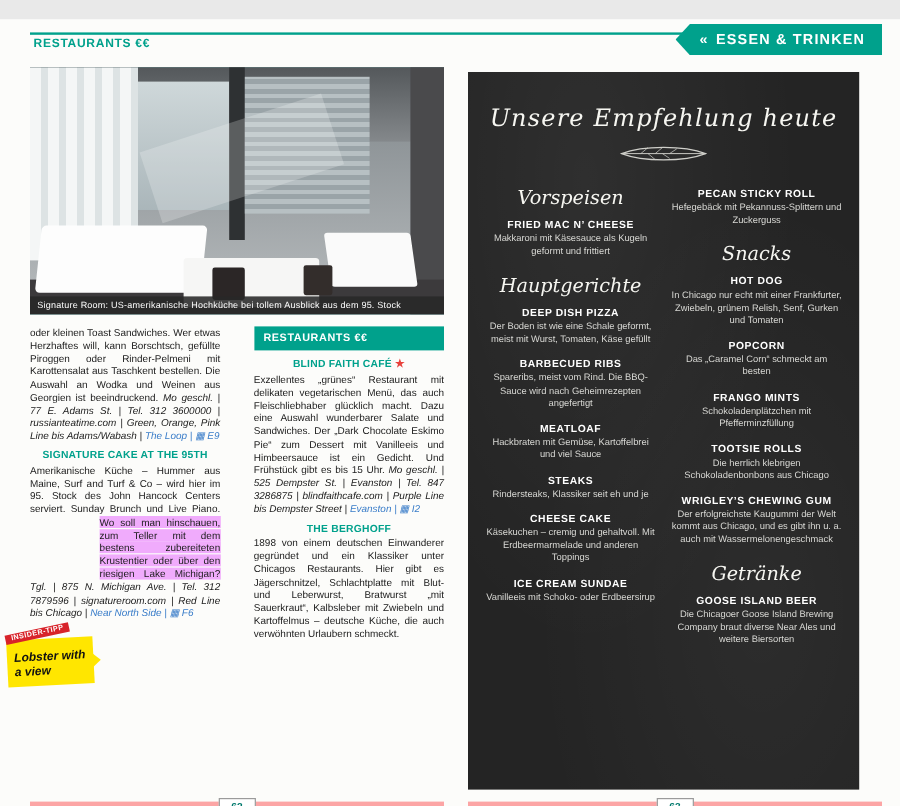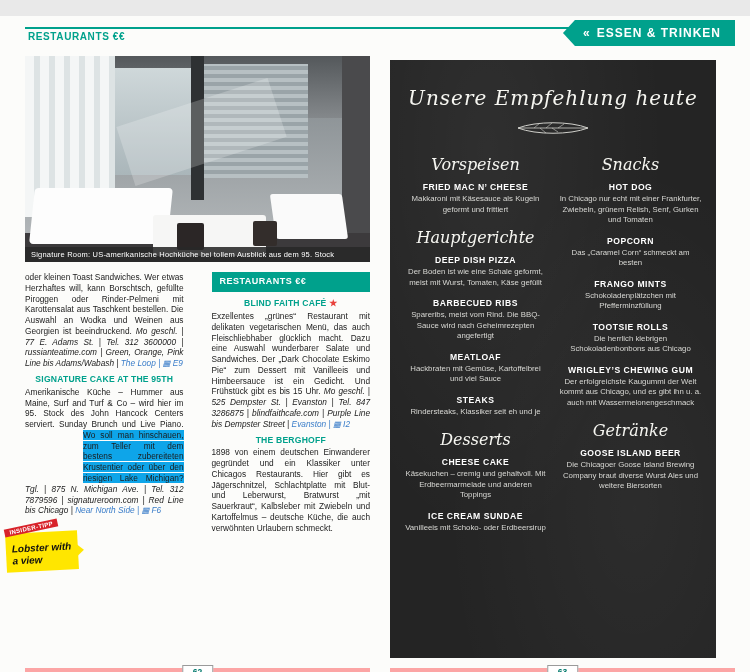--- a/index.html
+++ b/index.html
@@ -35,21 +35,21 @@
   .ph-chair2 { position:absolute; bottom:8%; right:27%; width:7%; height:12%; background:#332d2b; border-radius:2px; }
   .photo-caption { position:absolute; bottom:0; left:0; width:100%; background:rgba(40,40,40,0.88); color:#fff;
                    font-size:7.5px; padding:3px 6px; letter-spacing:0.2px; }
 
   .cols { position:absolute; left:25px; top:256px; width:345px; display:flex; gap:28px; }
   .col { width:166px; font-size:8.3px; line-height:1.3; color:#1b1b1b; text-align:justify; }
   .col p { margin-bottom:4px; }
   .teal-head { color:#00a18c; font-weight:bold; font-size:8.6px; line-height:1.25; margin:5px 0 2px; text-align:center; letter-spacing:0.2px; }
   .contact { font-style:italic; }
   .mapref { font-style:italic; color:#3a7dc9; }
-  .hl { background:#0ea5e9; }
+  .hl { background:#f0abfc; }
   .cat-box { background:#00a18c; color:#fff; font-weight:bold; font-size:9px; letter-spacing:0.5px; padding:4px 8px; margin-bottom:6px; text-align:left; }
   .star { color:#e8423c; font-size:9px; }
 
   .tip-anchor { float:left; width:58px; height:46px; }
   .tip-bubble { position:absolute; left:6px; top:516px; width:72px; }
   .tip-ribbon { position:absolute; top:-8px; left:-2px; background:#d8232a; color:#fff; font-size:6px; font-weight:bold;
                 padding:1px 5px; transform:rotate(-12deg); letter-spacing:0.4px; z-index:2; }
   .tip-body { background:#ffe600; color:#111; font-weight:bold; font-style:italic; font-size:10px; line-height:1.15;
               padding:10px 6px 6px 6px; transform:rotate(-3deg); position:relative; }
   .tip-body:after { content:""; position:absolute; right:-6px; top:14px; border-top:6px solid transparent;
@@ -153,32 +153,35 @@
           <div class="item-desc">Spareribs, meist vom Rind. Die BBQ-Sauce wird nach Geheimrezepten angefertigt</div>
         </div>
         <div>
           <div class="item-name">MEATLOAF</div>
           <div class="item-desc">Hackbraten mit Gemüse, Kartoffelbrei und viel Sauce</div>
         </div>
         <div>
           <div class="item-name">STEAKS</div>
           <div class="item-desc">Rindersteaks, Klassiker seit eh und je</div>
         </div>
-        <div class="script-head">Desserts</div>
         <div>
           <div class="item-name">CHEESE CAKE</div>
           <div class="item-desc">Käsekuchen – cremig und gehaltvoll. Mit Erdbeermarmelade und anderen Toppings</div>
         </div>
         <div>
           <div class="item-name">ICE CREAM SUNDAE</div>
           <div class="item-desc">Vanilleeis mit Schoko- oder Erdbeersirup</div>
         </div>
       </div>
 
       <div class="bcol">
+        <div style="margin-top:14px;">
+          <div class="item-name">PECAN STICKY ROLL</div>
+          <div class="item-desc">Hefegebäck mit Pekannuss-Splittern und Zuckerguss</div>
+        </div>
         <div class="script-head">Snacks</div>
         <div>
           <div class="item-name">HOT DOG</div>
           <div class="item-desc">In Chicago nur echt mit einer Frankfurter, Zwiebeln, grünem Relish, Senf, Gurken und Tomaten</div>
         </div>
         <div>
           <div class="item-name">POPCORN</div>
           <div class="item-desc">Das „Caramel Corn“ schmeckt am besten</div>
         </div>
         <div>
@@ -189,21 +192,21 @@
           <div class="item-name">TOOTSIE ROLLS</div>
           <div class="item-desc">Die herrlich klebrigen Schokoladenbonbons aus Chicago</div>
         </div>
         <div>
           <div class="item-name">WRIGLEY’S CHEWING GUM</div>
           <div class="item-desc">Der erfolgreichste Kaugummi der Welt kommt aus Chicago, und es gibt ihn u. a. auch mit Wassermelonengeschmack</div>
         </div>
         <div class="script-head">Getränke</div>
         <div>
           <div class="item-name">GOOSE ISLAND BEER</div>
-          <div class="item-desc">Die Chicagoer Goose Island Brewing Company braut diverse Wurst Ales und weitere Biersorten</div>
+          <div class="item-desc">Die Chicagoer Goose Island Brewing Company braut diverse Near Ales und weitere Biersorten</div>
         </div>
       </div>
 
     </div>
   </div>
 
   <div class="pagefoot pagefoot-left">
     <div class="num">62</div>
   </div>
   <div class="pagefoot pagefoot-right">

